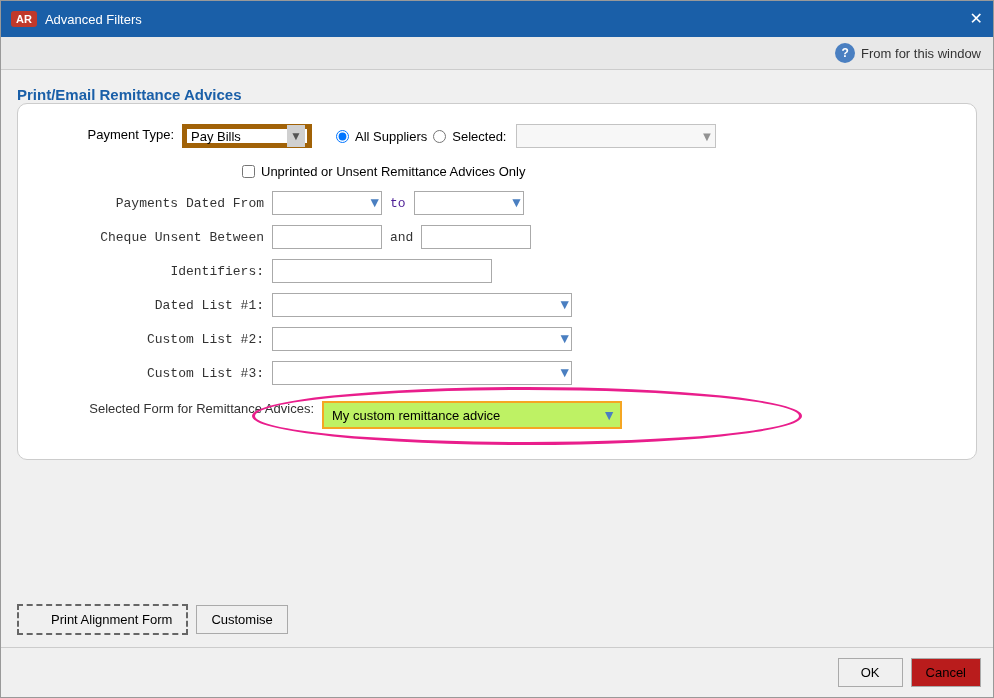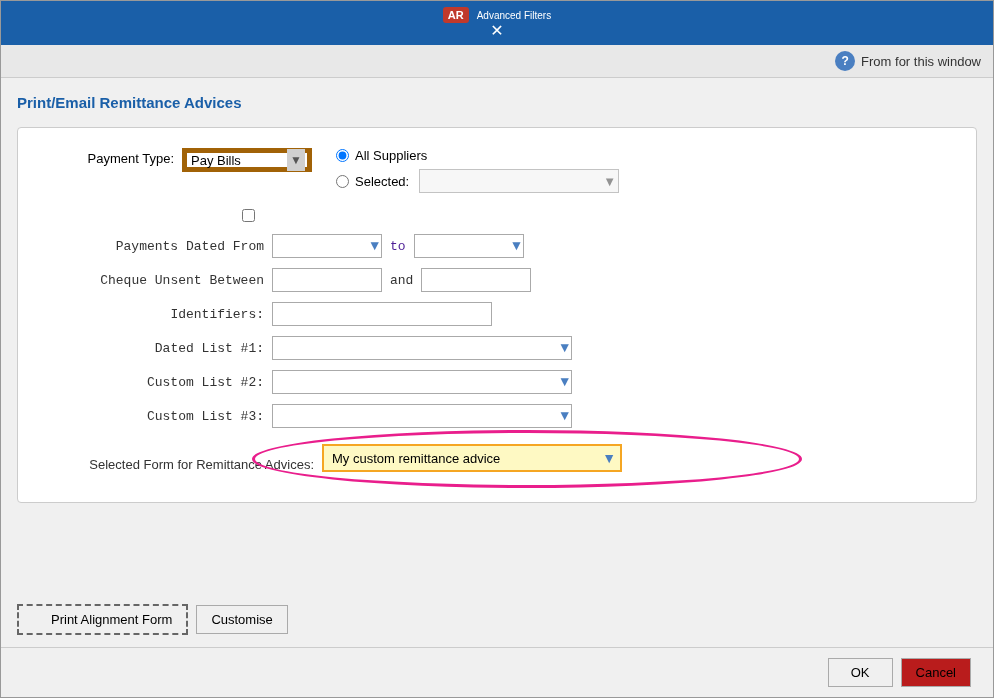--- a/index.html
+++ b/index.html
@@ -21,40 +21,39 @@
       border: 1px solid #999;
       display: flex;
       flex-direction: column;
     }
     .title-bar {
       background: #1a5fa8;
       color: white;
       display: flex;
       align-items: center;
       justify-content: space-between;
-      padding: 6px 16px;
-      height: 44px;
-      flex-shrink: 0;
-      flex-direction: column;
+      padding: 6px 10px;
+      height: 36px;
+      flex-shrink: 0;
     }
     .title-bar-left {
       display: flex;
       align-items: center;
       gap: 8px;
     }
     .ar-badge {
       background: #c0392b;
       color: white;
       font-size: 11px;
       font-weight: bold;
       padding: 2px 5px;
       border-radius: 3px;
     }
     .title-bar-title {
-      font-size: 10px;
+      font-size: 13px;
       color: white;
     }
     .close-btn {
       color: white;
       font-size: 16px;
       cursor: pointer;
       background: none;
       border: none;
       line-height: 1;
     }
@@ -89,44 +88,42 @@
     }
     .content-area {
       flex: 1;
       padding: 16px;
       overflow: hidden;
     }
     .section-title {
       color: #1a5fa8;
       font-size: 15px;
       font-weight: bold;
-      margin-bottom: 16px;
     }
     .main-panel {
       background: white;
       border: 1px solid #ccc;
       padding: 20px 24px;
-      border-radius: 4px;
+      border-radius: 10px;
     }
     .payment-type-row {
       display: flex;
       align-items: flex-start;
       margin-bottom: 16px;
     }
     .payment-type-label {
       width: 140px;
       text-align: right;
       padding-right: 8px;
       padding-top: 3px;
       flex-shrink: 0;
     }
     .radio-group {
       margin-left: 24px;
       display: flex;
-      flex-direction: column;
       gap: 6px;
     }
     .radio-row {
       display: flex;
       align-items: center;
       gap: 6px;
     }
     .radio-row input[type="radio"] {
       margin: 0;
     }
@@ -212,29 +209,29 @@
       cursor: pointer;
     }
     .custom-list-dropdown .chevron {
       position: absolute;
       right: 2px;
       color: #4a7fc1;
       font-size: 14px;
     }
     .selected-form-row {
       display: flex;
-      align-items: flex-end;
+      align-items: flex-start;
       margin-bottom: 10px;
       margin-top: 16px;
       position: relative;
     }
     .selected-form-dropdown {
       border: 2px solid #f5a623;
       height: 28px;
-      background: #fef9c3;
+      background: #bef264;
       width: 300px;
       display: flex;
       align-items: center;
       padding: 0 8px;
       position: relative;
       cursor: pointer;
     }
     .selected-form-dropdown .chevron {
       position: absolute;
       right: 4px;
@@ -269,21 +266,21 @@
     .btn-print {
       border: 2px dashed #666;
       background: #f0f0f0;
       padding-left: 32px;
     }
     .footer-buttons {
       display: flex;
       justify-content: flex-end;
       align-items: center;
       gap: 8px;
-      padding: 10px 22px;
+      padding: 10px 12px;
       border-top: 1px solid #ccc;
       flex-shrink: 0;
     }
     .btn-ok {
       padding: 6px 22px;
       font-size: 13px;
       font-family: inherit;
       cursor: pointer;
       border: 1px solid #aaa;
       background: #f0f0f0;
@@ -363,20 +360,21 @@
             <label for="selected-suppliers">Selected:</label>
             <div class="selected-dropdown" style="min-width:200px; margin-left:4px;">
               <span class="chevron">▼</span>
             </div>
           </div>
         </div>
       </div>
 
       <div class="checkbox-row">
         <input type="checkbox" id="unprinted" style="">
+        <label for="unprinted">Unprinted or Unsent Remittance Advices Only</label>
       </div>
 
       <div class="field-row">
         <div class="field-label">Payments Dated From</div>
         <div class="date-input" style="width:110px; position:relative;">
           <span class="chevron" style="color:#4a7fc1; position:absolute; right:2px; font-size:14px;">▼</span>
         </div>
         <span class="to-label">to</span>
         <div class="date-input" style="width:110px; position:relative;">
           <span class="chevron" style="color:#4a7fc1; position:absolute; right:2px; font-size:14px;">▼</span>

